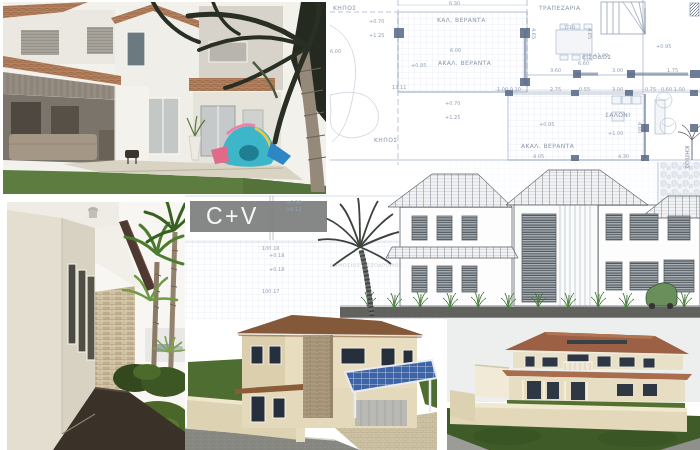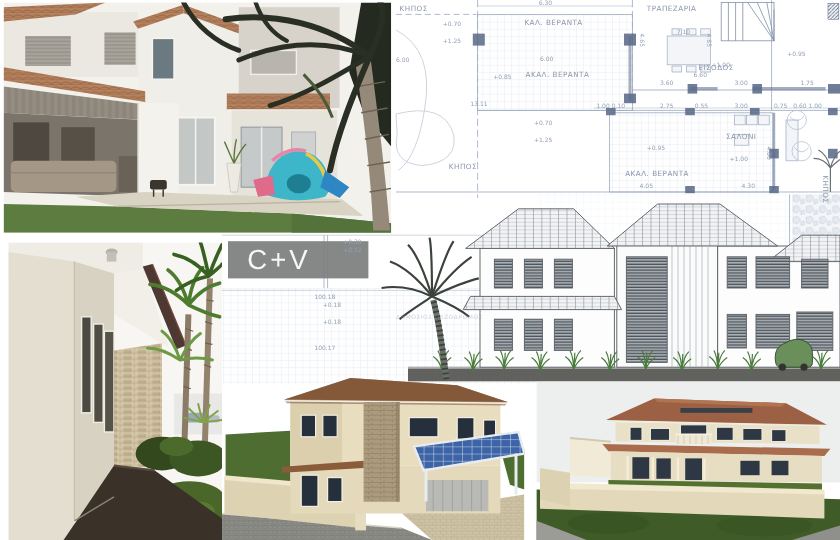--- a/index.html
+++ b/index.html
@@ -3,21 +3,21 @@
 <meta charset="utf-8">
 <style>
   html,body{margin:0;padding:0;background:#ffffff;}
   #canvas{position:relative;width:700px;height:450px;background:#ffffff;overflow:hidden;
           font-family:"Liberation Sans",sans-serif;}
   #canvas svg{position:absolute;display:block;}
   .rm{position:absolute;font:400 6px "DejaVu Sans",sans-serif;color:#8b97ab;letter-spacing:.4px;white-space:nowrap;z-index:8;}
   .dm{position:absolute;font:400 5px "DejaVu Sans",sans-serif;color:#93a0b6;white-space:nowrap;z-index:8;}
   .vert{writing-mode:vertical-rl;}
   .faint{opacity:.4;font-size:5px;}
-  #logo{position:absolute;left:190px;top:201px;width:117px;height:31px;box-sizing:border-box;
+  #logo{position:absolute;left:190px;top:201px;width:137px;height:31px;box-sizing:border-box;
         background:rgba(126,127,128,.94);color:#f7f7f7;font:400 23px/30px "Liberation Sans",sans-serif;
         letter-spacing:2.5px;padding-left:16px;z-index:7;}
   .layer0{z-index:0;} .layer1{z-index:1;} .layer2{z-index:2;} .layer3{z-index:3;}
 </style>
 </head>
 <body>
 
 <div id="canvas">
 
   <svg class="layer0" width="700" height="450" viewBox="0 0 700 450">

